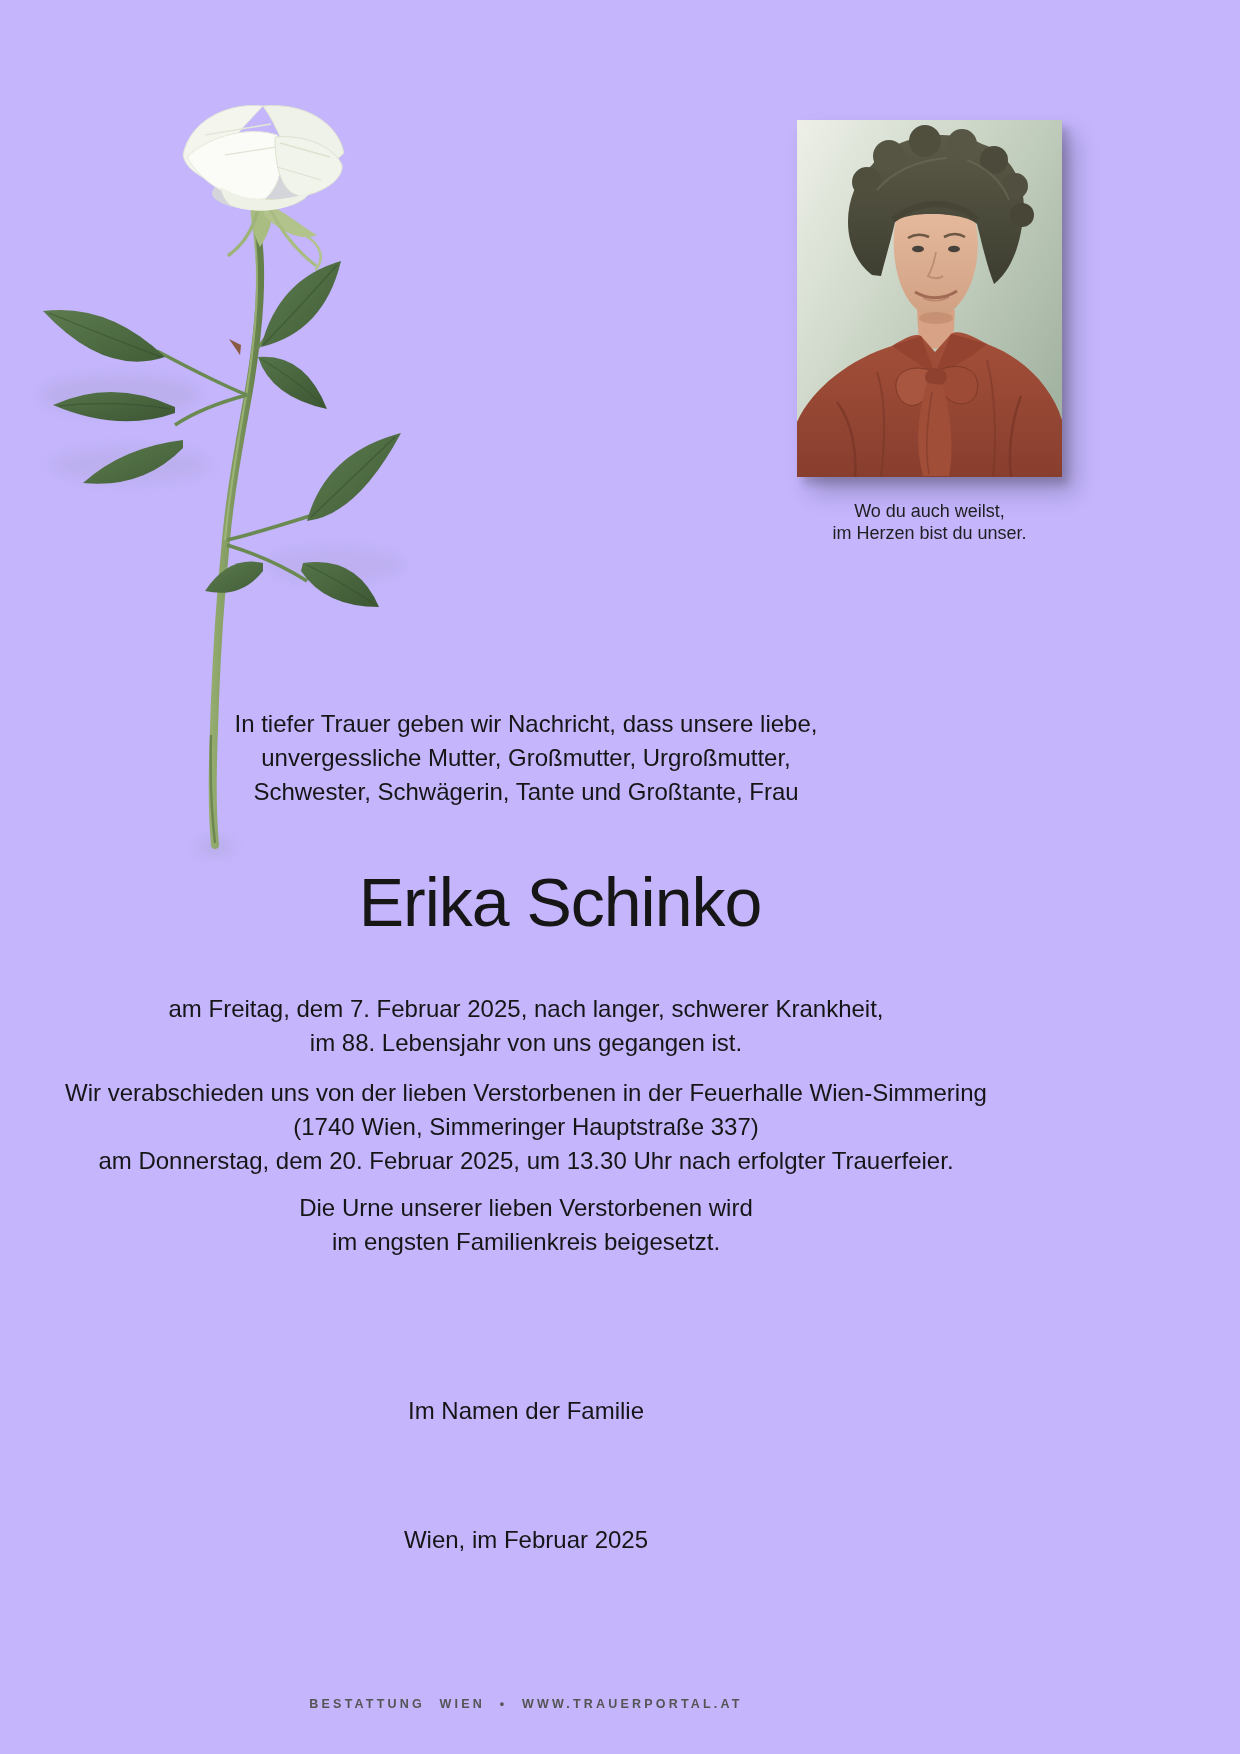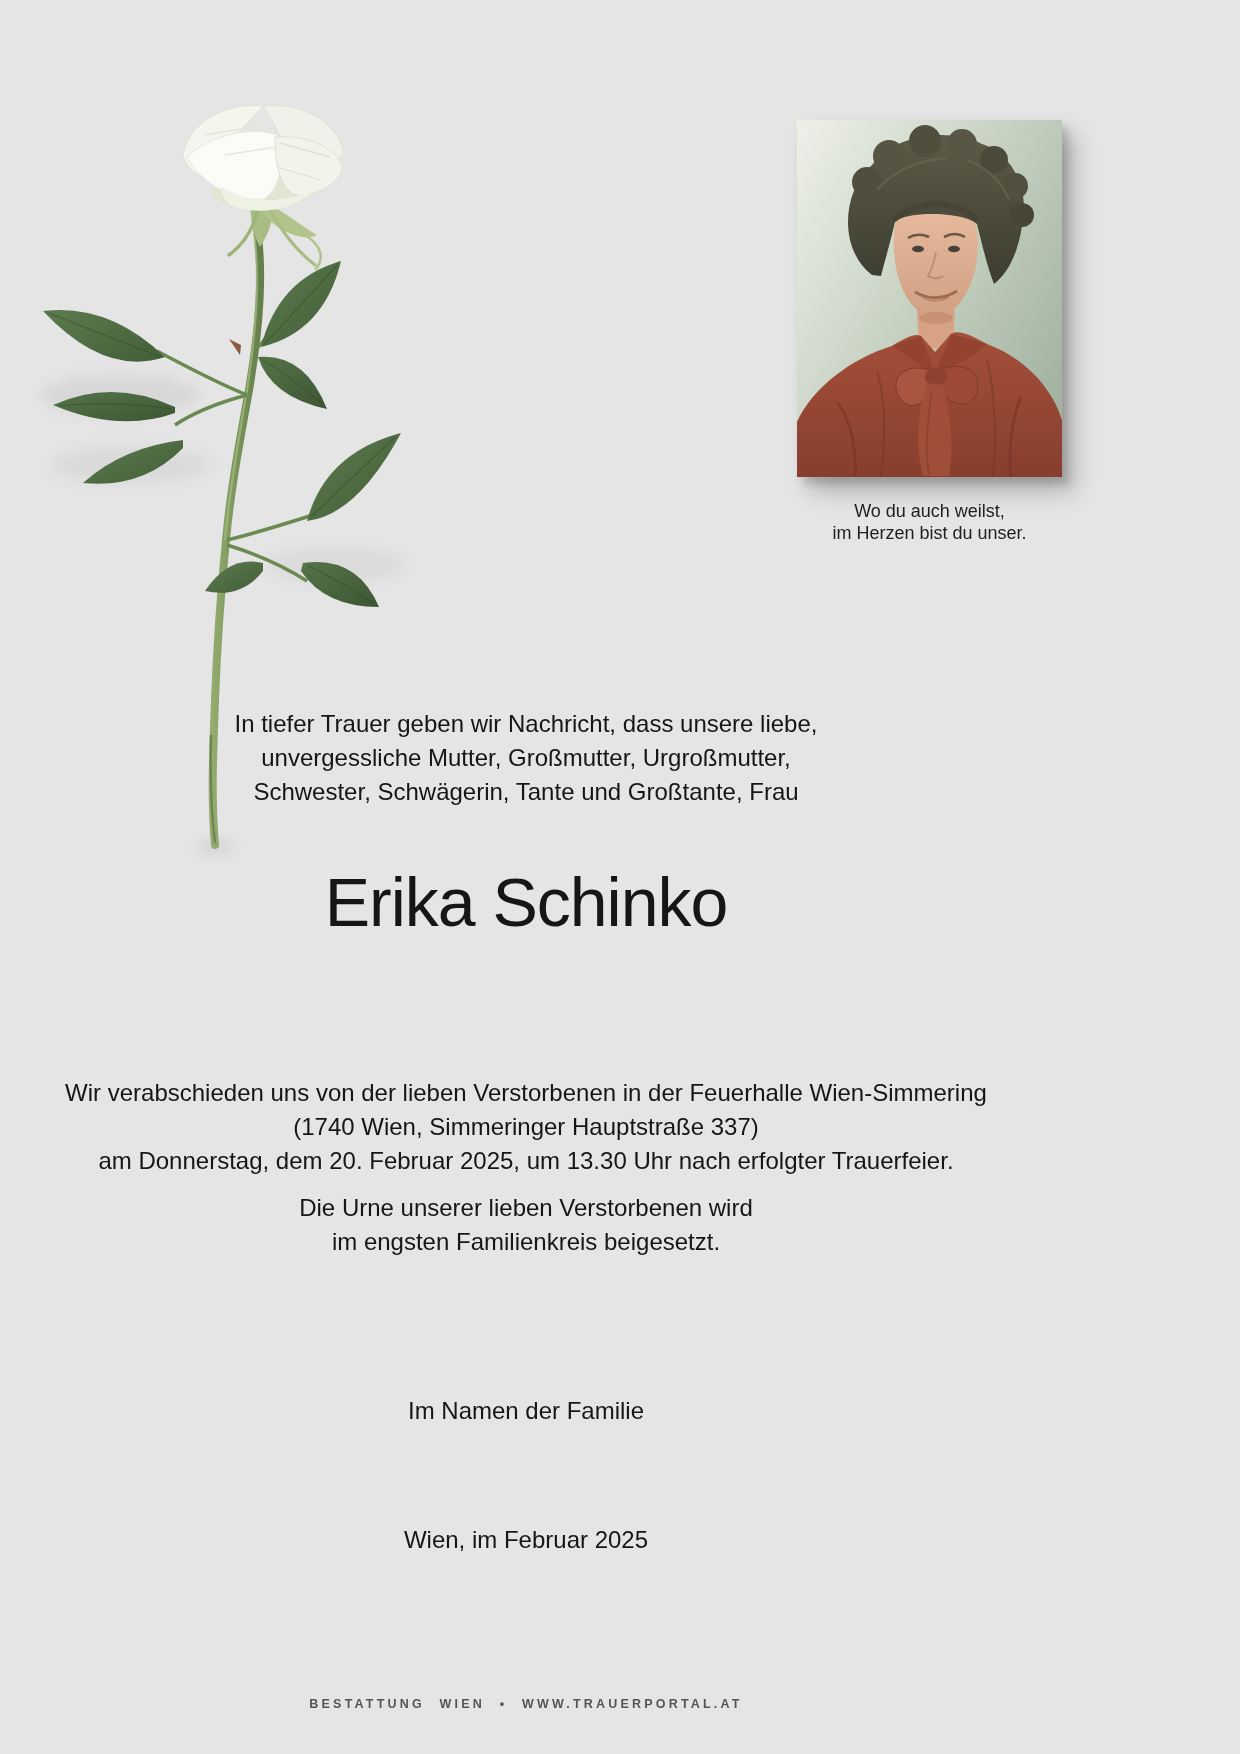--- a/index.html
+++ b/index.html
@@ -1,28 +1,28 @@
 <!DOCTYPE html>
 <html><head>
 <meta charset="utf-8">
 <style>
   html,body{margin:0;padding:0;background:#ffffff;}
   .page{
     position:relative;
     width:1240px;height:1754px;
-    background:#e5e5e5;
+    background:#c4b5fd;
     overflow:hidden;
     font-family:"Liberation Sans", sans-serif;
     color:#161616;
   }
   .abs{position:absolute;left:0;width:1052px;text-align:center;}
   .body-text{font-size:24px;line-height:34px;font-weight:400;}
   .intro{top:707px;}
   .deceased-name{
-    top:852px;font-size:68px;line-height:100px;font-weight:400;letter-spacing:-1px;
+    top:852px;font-size:68px;line-height:100px;font-weight:400;letter-spacing:-1px;padding-left:34px;
   }
   .death-info{top:992px;}
   .farewell-info{top:1076px;}
   .urn-info{top:1191px;}
   .family-sig{top:1346px;margin-top:48px;}
   .place-date{top:1523px;}
   .footer{
     top:1696px;font-size:12.5px;line-height:17px;letter-spacing:3.2px;
     word-spacing:8px;color:#555555;font-weight:700;
   }
@@ -184,20 +184,24 @@
   </div>
 
   <div class="abs body-text intro">
     <div>In tiefer Trauer geben wir Nachricht, dass unsere liebe,</div>
     <div>unvergessliche Mutter, Großmutter, Urgroßmutter,</div>
     <div>Schwester, Schwägerin, Tante und Großtante, Frau</div>
   </div>
 
   <div class="abs deceased-name">Erika Schinko</div>
 
+  <div class="abs body-text death-info">
+    <div>am Freitag, dem 7. Februar 2025, nach langer, schwerer Krankheit,</div>
+    <div>im 88. Lebensjahr von uns gegangen ist.</div>
+  </div>
 
   <div class="abs body-text farewell-info">
     <div>Wir verabschieden uns von der lieben Verstorbenen in der Feuerhalle Wien-Simmering</div>
     <div>(1740 Wien, Simmeringer Hauptstraße 337)</div>
     <div>am Donnerstag, dem 20. Februar 2025, um 13.30 Uhr nach erfolgter Trauerfeier.</div>
   </div>
 
   <div class="abs body-text urn-info">
     <div>Die Urne unserer lieben Verstorbenen wird</div>
     <div>im engsten Familienkreis beigesetzt.</div>

